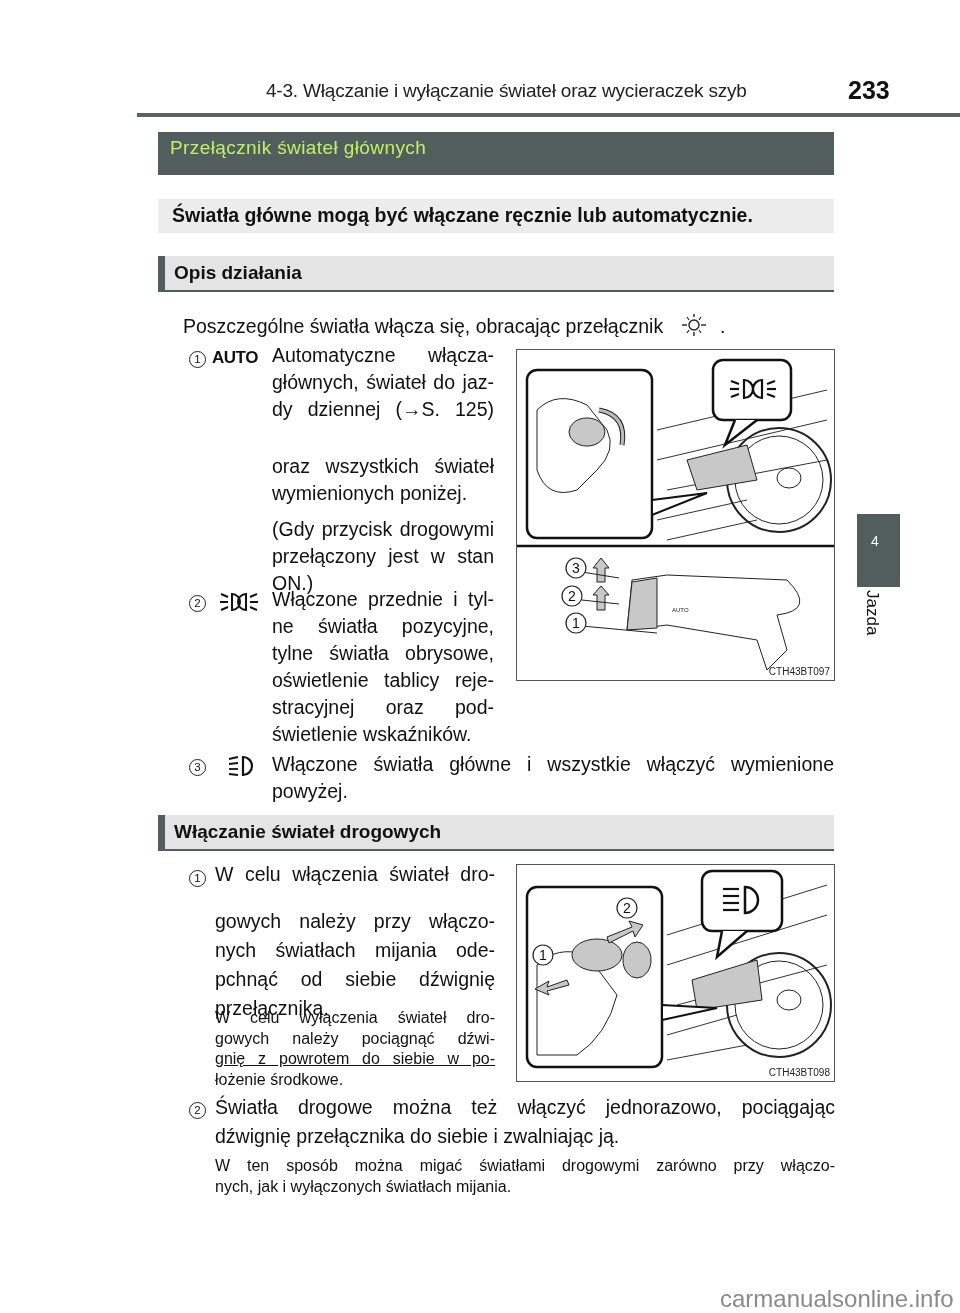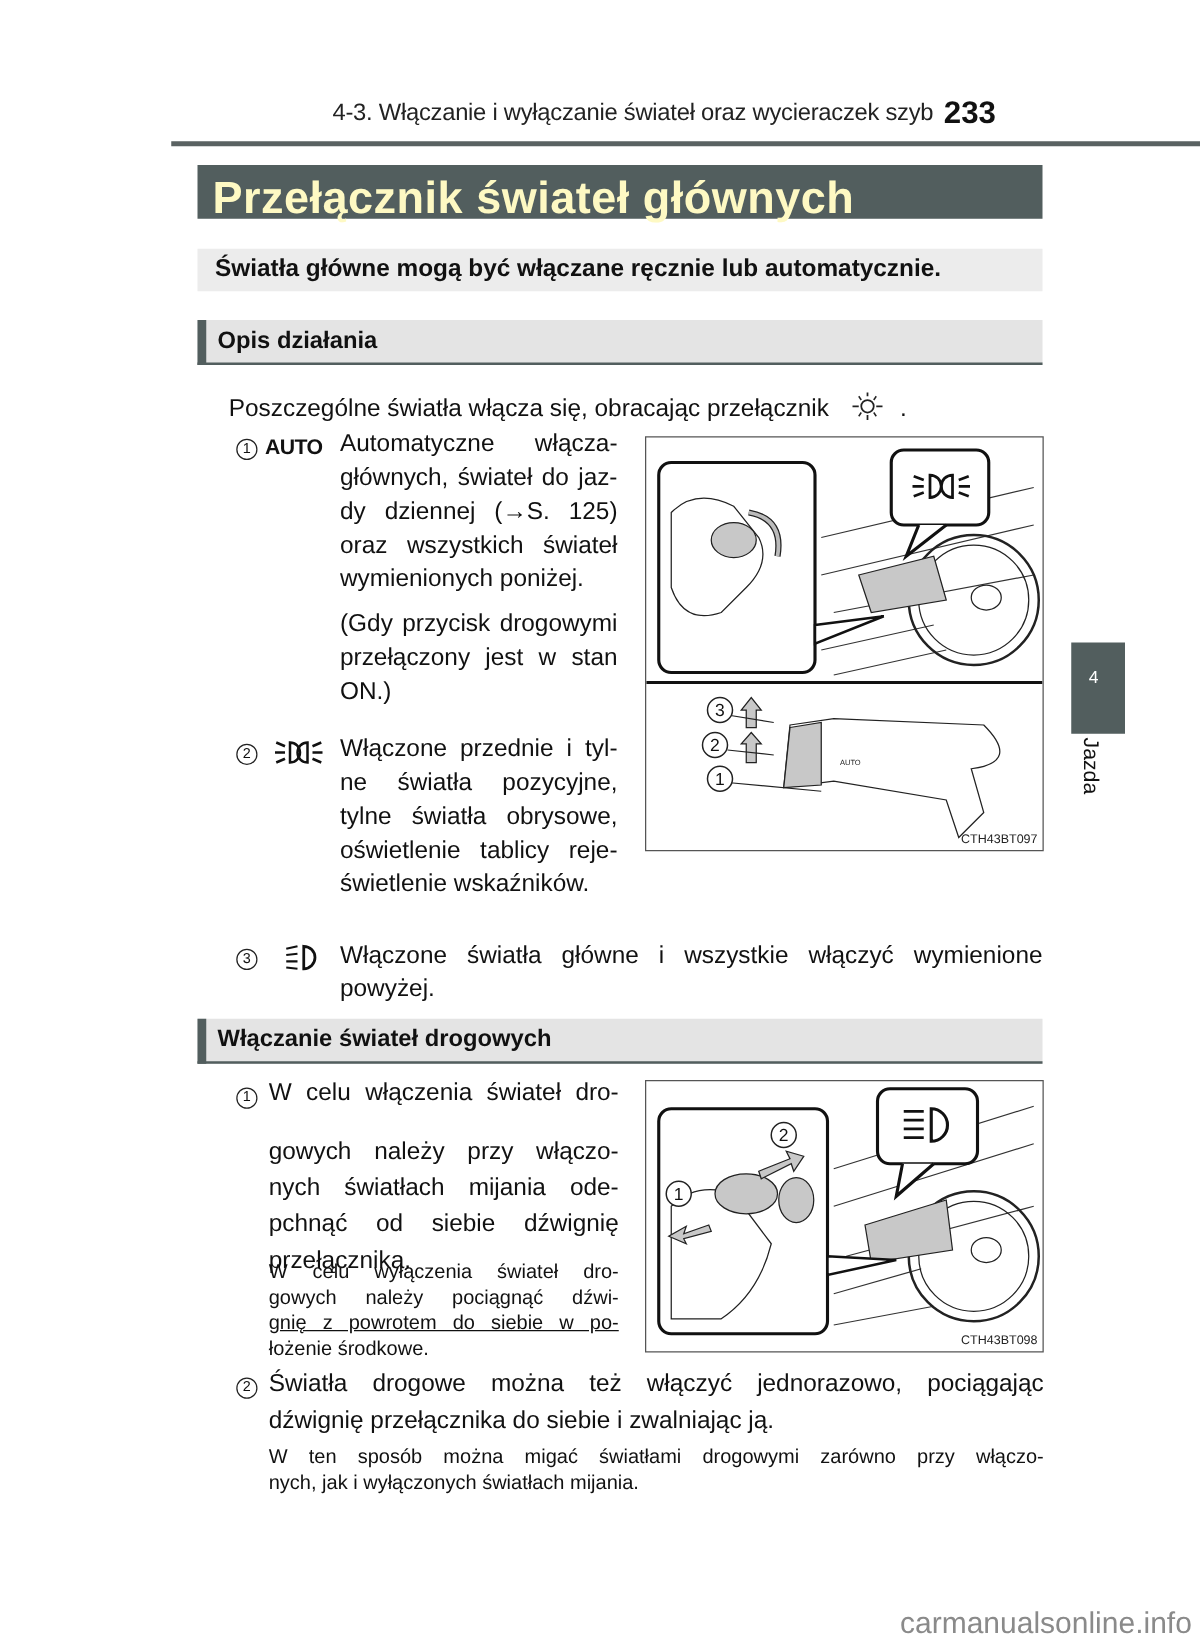--- a/index.html
+++ b/index.html
@@ -1,23 +1,23 @@
 <!DOCTYPE html>
 <html><head>
 <meta charset="utf-8">
 <style>
   html, body { margin:0; padding:0; }
   body { width:960px; height:1313px; background:#ffffff; position:relative; overflow:hidden;
          font-family:"Liberation Sans", sans-serif; color:#111; }
   .abs { position:absolute; }
   .hdr-text { left:266px; top:80px; font-size:19px; color:#222; font-stretch:condensed; letter-spacing:-0.2px; }
-  .page-num { left:755px; top:76px; font-size:25px; font-weight:bold; color:#111; }
+  .page-num { left:848px; top:76px; font-size:25px; font-weight:bold; color:#111; }
   .hdr-rule { left:137px; top:113px; width:823px; height:4px; background:#5a6262; }
   .title-bar { left:158px; top:132px; width:676px; height:43px; background:#525e5e; }
-  .title-bar span { position:absolute; left:12px; top:5px; font-size:36px; font-weight:bold; color:#fef9c3; letter-spacing:0.4px; }
+  .title-bar span { position:absolute; left:12px; top:5px; font-size:19px; font-weight:normal; color:#bef264; letter-spacing:0.4px; }
   .lead-bar { left:158px; top:199px; width:676px; height:34px; background:#ececec; }
   .lead-bar span { position:absolute; left:14px; top:5px; font-size:19.5px; font-weight:bold; color:#111; }
   .sec-bar { left:158px; width:676px; height:34px; background:#e4e4e4; border-bottom:2px solid #525e5e; }
   .sec-bar .accent { position:absolute; left:0; top:0; width:7px; height:36px; background:#525e5e; }
   .sec-bar span { position:absolute; left:16px; top:6px; font-size:19px; font-weight:bold; color:#111; }
   .body-text { font-size:19.5px; line-height:27px; color:#111; }
   .small-text { font-size:16px; line-height:20.5px; color:#111; }
   .just { text-align:justify; }
   .circ { display:inline-block; width:15px; height:15px; border:1.2px solid #222; border-radius:50%;
           font-size:11.5px; line-height:15px; text-align:center; color:#111; }
@@ -68,21 +68,21 @@
 </div>
 
 <div class="abs" style="left:189px; top:349px;">
   <span class="circ">1</span>
 </div>
 <div class="abs auto-lbl" style="left:212px; top:348px;">AUTO</div>
 <div class="abs body-text just" style="left:272px; top:342px; width:222px;">
   <div style="text-align-last:justify;">Automatyczne włącza-</div>
   <div style="text-align-last:justify;">głównych, świateł do jaz-</div>
   <div style="text-align-last:justify;">dy dziennej (→S. 125)</div>
-  <div style="text-align-last:justify;">oraz wszystkich świateł</div>
+  <div style="text-align-last:justify;margin-top:30px;">oraz wszystkich świateł</div>
   <div>wymienionych poniżej.</div>
   <div style="height:9px;"></div>
   <div style="text-align-last:justify;">(Gdy przycisk drogowymi</div>
   <div style="text-align-last:justify;">przełączony jest w stan</div>
   <div>ON.)</div>
 </div>
 
 <div class="abs" style="left:189px; top:593px;">
   <span class="circ">2</span>
 </div>
@@ -96,20 +96,21 @@
       <line x1="32" y1="12" x2="40" y2="12" stroke="#111" stroke-width="2"></line>
       <line x1="32" y1="7" x2="39" y2="4" stroke="#111" stroke-width="2"></line>
       <line x1="32" y1="17" x2="39" y2="20" stroke="#111" stroke-width="2"></line>
     </svg>
 </div>
 <div class="abs body-text" style="left:272px; top:586px; width:222px;">
   <div style="text-align:justify; text-align-last:justify;">Włączone przednie i tyl-</div>
   <div style="text-align:justify; text-align-last:justify;">ne światła pozycyjne,</div>
   <div style="text-align:justify; text-align-last:justify;">tylne światła obrysowe,</div>
   <div style="text-align:justify; text-align-last:justify;">oświetlenie tablicy reje-</div>
+  <div style="text-align:justify; text-align-last:justify;">stracyjnej oraz pod-</div>
   <div>świetlenie wskaźników.</div>
 </div>
 
 <div class="abs figure" style="left:516px; top:349px; width:317px; height:330px;">
   <svg width="317" height="330" viewBox="0 0 317 330">
 
     <g stroke="#333" stroke-width="1" fill="none">
       <path d="M140 80 L310 40"></path>
         <path d="M140 110 L310 70"></path>
         <path d="M150 140 L310 110"></path>

